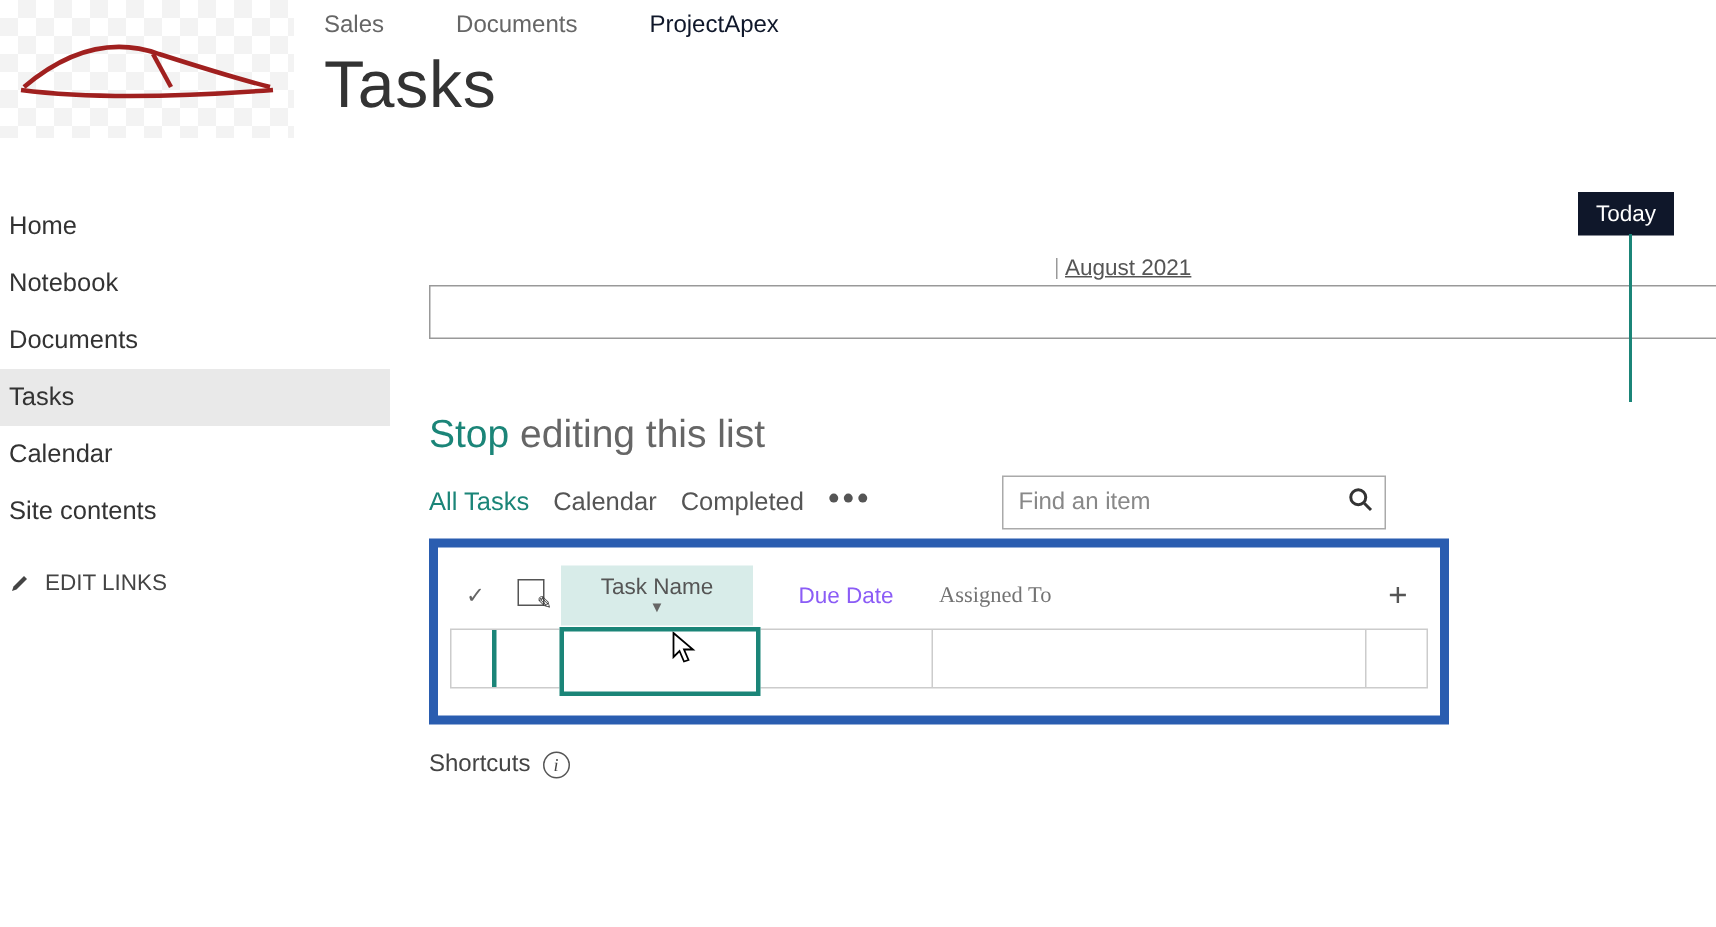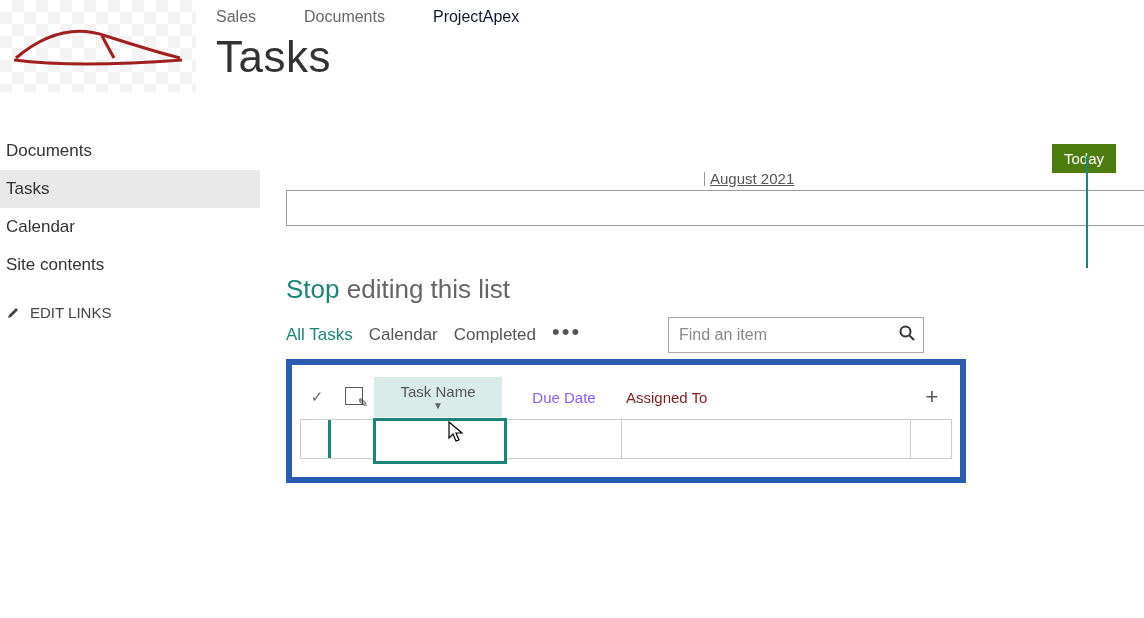--- a/index.html
+++ b/index.html
@@ -79,22 +79,22 @@
     position: absolute;
     left: 286px;
     top: 128px;
     right: 0;
   }
 
   .timeline-wrap { position: relative; height: 146px; }
   .today-badge {
     position: absolute;
     right: 28px;
-    top: 16px;
-    background: #4d7c0f;
+    top: 0;
+    background: #0f172a;
     color: #fff;
     padding: 6px 12px;
     font-size: 15px;
   }
   .month-tick {
     position: absolute;
     top: 42px;
     left: 424px;
     color: #555;
     font-size: 15px;
@@ -183,21 +183,21 @@
     display: flex;
     align-items: center;
     justify-content: space-between;
     padding: 6px 8px;
     color: #555;
     position: relative;
     flex-direction: column;
   }
   .col-taskname .dd { font-size: 10px; color: #666; }
   .col-duedate { width: 114px; padding-left: 10px; color: #8b5cf6; text-align: center; }
-  .col-assigned { flex: 1; padding-left: 10px; color: #7f1d1d; }
+  .col-assigned { flex: 1; padding-left: 10px; color: #737373; font-family: Liberation Serif, serif; }
   .col-plus { width: 40px; text-align: center; font-size: 22px; color: #555; cursor: pointer; }
 
   .grid-row {
     display: flex;
     height: 40px;
     border: 1px solid #ccc;
   }
   .grid-row > div { border-right: 1px solid #ccc; }
   .grid-row > div:last-child { border-right: none; }
   .cell-a { width: 28px; }
@@ -262,20 +262,22 @@
     <div class="top-nav">
       <span class="top-nav-item">Sales</span>
       <span class="top-nav-item">Documents</span>
       <span class="top-nav-item active">ProjectApex</span>
     </div>
     <div class="page-title">Tasks</div>
   </div>
 </div>
 
 <div class="left-nav">
+  <div class="left-nav-item">Home</div>
+  <div class="left-nav-item">Notebook</div>
   <div class="left-nav-item">Documents</div>
   <div class="left-nav-item selected">Tasks</div>
   <div class="left-nav-item">Calendar</div>
   <div class="left-nav-item">Site contents</div>
   <div class="edit-links">
     <span class="pencil-icon">
       <svg width="14" height="14" viewBox="0 0 14 14">
           <path d="M2 12 L3 9 L10 2 L12 4 L5 11 Z" fill="#444"></path>
         </svg>
     </span>
@@ -332,14 +334,18 @@
       <div class="cell-due"></div>
       <div class="cell-assigned"></div>
       <div class="cell-plus"></div>
     </div>
 
     <svg class="cursor-arrow" width="18" height="22" viewBox="0 0 18 22">
       <path d="M1 1 L1 17 L5 13 L8 20 L11 19 L8 12 L14 12 Z" fill="#fff" stroke="#000" stroke-width="1.2"></path>
     </svg>
   </div>
 
+  <div class="shortcuts">
+    <span>Shortcuts</span>
+    <span class="info-icon">i</span>
+  </div>
 
 </div>
 
 </body></html>

